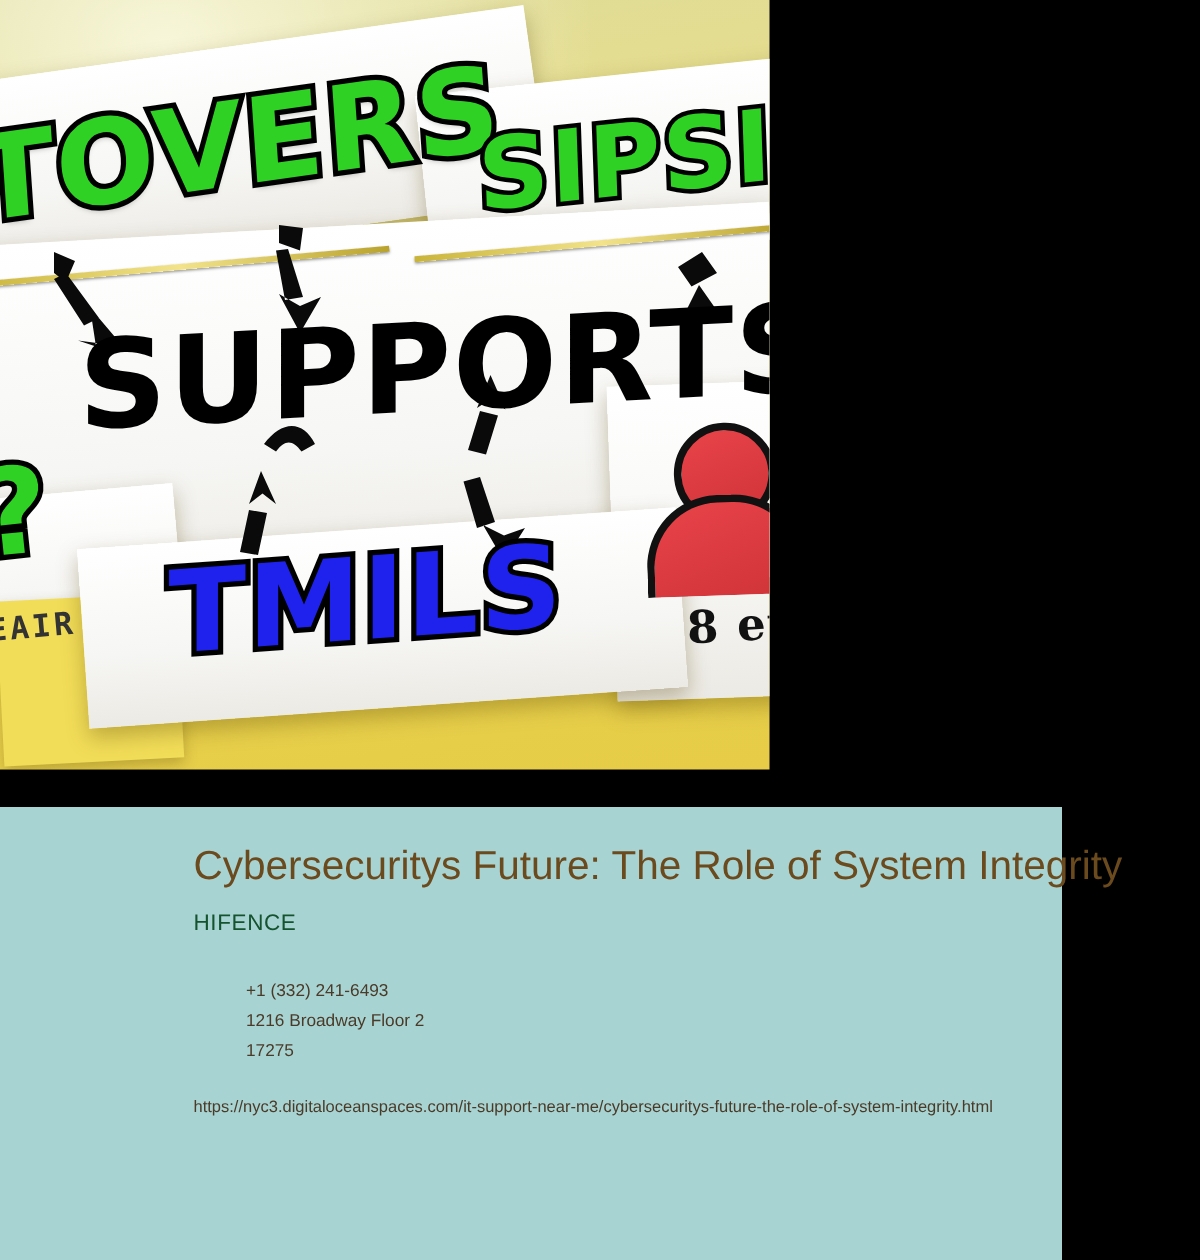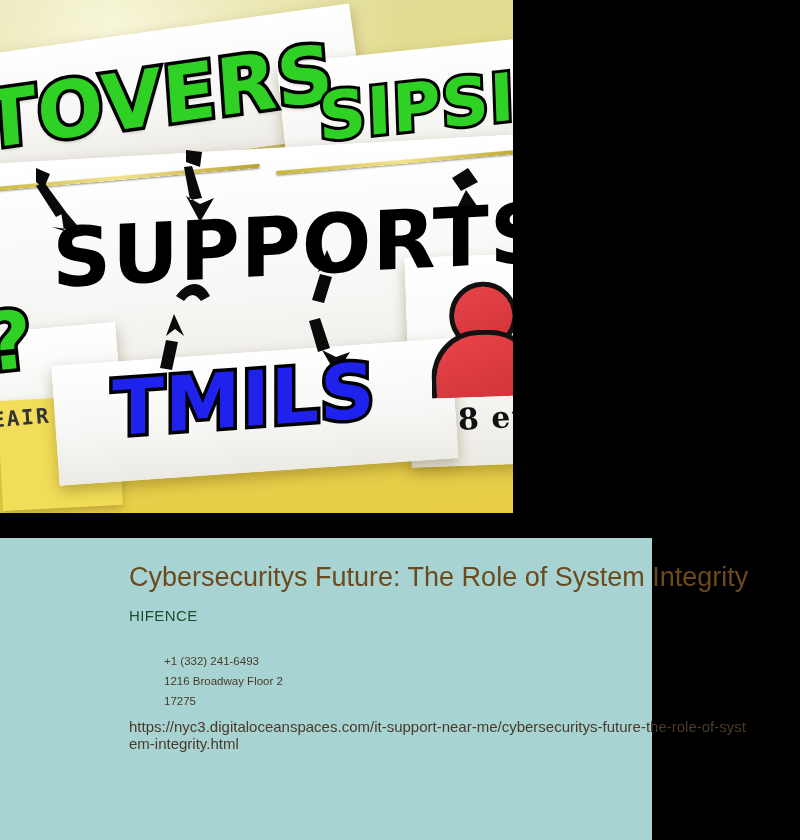--- a/index.html
+++ b/index.html
@@ -60,27 +60,27 @@
   
   .arrows{position:absolute;left:0;top:0;width:513px;height:513px;}
 
   
   .rail{position:absolute;height:4px;background:linear-gradient(90deg,#c9b43a,#f2e38c,#b9a32e);
         box-shadow:0 1px 2px rgba(0,0,0,.4);}
   .rail-1{left:-20px;top:176px;width:280px;transform:rotate(-5deg);}
   .rail-2{left:276px;top:160px;width:250px;transform:rotate(-5deg);}
 
   
-  .info{position:absolute;left:0;top:538px;width:652px;height:302px;background:#a8d3d3;}
+  .info{position:absolute;left:0;top:538px;width:708px;height:302px;background:#a8d3d3;}
   .info-inner{position:absolute;left:129px;top:24px;width:620px;}
   .title{font-size:27px;line-height:1.16;color:#6b4a1e;font-weight:400;margin:0;}
   .brand{font-size:15px;color:#14532d;margin:14px 0 0 0;letter-spacing:.4px;}
   .contact{margin-top:28px;}
   .contact div{font-size:11.5px;color:#4a3a28;line-height:1.72;margin-left:35px;}
-  .url{margin-top:6px;font-size:15px;color:#4a3a28;word-break:break-all;}
+  .url{margin-top:20px;font-size:11px;color:#4a3a28;word-break:break-all;}
 </style>
 </head>
 <body>
 
 <div class="page">
 
   <div class="photo-area">
     <div class="photo">
       <div class="wash"></div>
 

